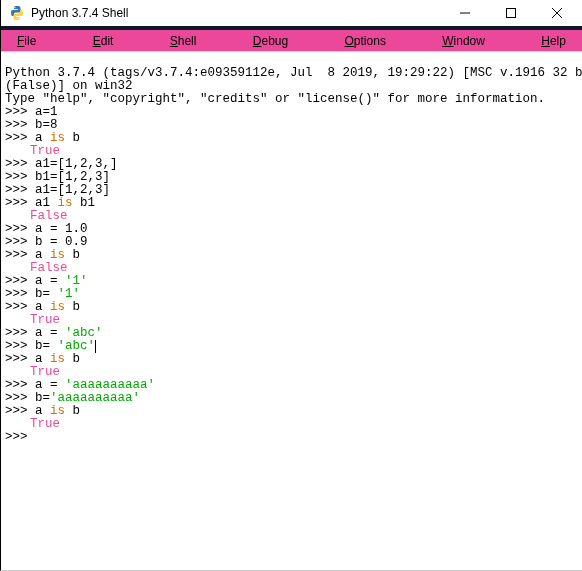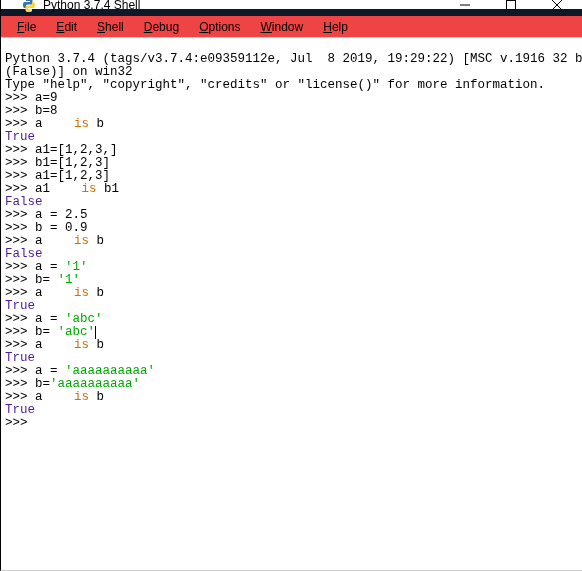--- a/index.html
+++ b/index.html
@@ -7,26 +7,26 @@
       font-family: "Segoe UI", Tahoma, sans-serif;
       font-size: 12px;
       background: #fff;
       width: 582px;
       height: 571px;
       overflow: hidden;
       border-left: 1px solid #000;
       border-bottom: 1px solid #ccc;
     }
     .titlebar {
-      height: 16px;
+      height: 30px;
       background: #fff;
       display: flex;
       align-items: center;
-      padding: 0 2px 0 20px;
-      border-bottom: 7px solid #0f172a;
+      padding: 0 2px 0 8px;
+      border-bottom: 4px solid #0f172a;
     }
     .titlebar-icon {
       width: 16px; height: 16px;
       margin-right: 6px;
       display: inline-flex;
       align-items: center;
       justify-content: center;
     }
     .titlebar-title {
       flex: 1;
@@ -41,44 +41,45 @@
       height: 30px;
       display: flex;
       align-items: center;
       justify-content: center;
       color: #000;
       font-size: 10px;
       cursor: pointer;
     }
     .menubar {
       height: 22px;
-      background: #ef4444;
+      background: #ec4899;
       display: flex;
       align-items: center;
       padding: 0 6px;
       border-bottom: 1px solid #d0d0d0;
       font-size: 12px;
+      justify-content: space-between;
     }
     .menu-item {
       padding: 2px 10px;
       cursor: pointer;
     }
     .menu-item .ul { text-decoration: underline; }
     .shell-body {
       font-family: "Courier New", monospace;
       font-size: 12.5px;
       line-height: 13px;
       padding: 2px 4px;
       white-space: pre;
       color: #000;
       position: relative;
     }
-    .kw { color: #d26f00; margin-left: 24px; } 
+    .kw { color: #d26f00; } 
     .str { color: #00aa00; } 
-    .out { color: #4c1d95; } 
+    .out { color: #ec4899; margin-left: 25px; } 
     .cursor-line::after {
       content: "";
       display: inline-block;
       width: 1px;
       height: 13px;
       background: #000;
       vertical-align: text-bottom;
       margin-left: 0;
     }
   </style>
@@ -122,30 +123,30 @@
   <span class="menu-item"><span class="ul">D</span>ebug</span>
   <span class="menu-item"><span class="ul">O</span>ptions</span>
   <span class="menu-item"><span class="ul">W</span>indow</span>
   <span class="menu-item"><span class="ul">H</span>elp</span>
 </div>
 
 <div class="shell-body">
 <span>Python 3.7.4 (tags/v3.7.4:e09359112e, Jul  8 2019, 19:29:22) [MSC v.1916 32 bit</span>
 <span>(False)] on win32</span>
 <span>Type "help", "copyright", "credits" or "license()" for more information.</span>
-<span>&gt;&gt;&gt; </span><span>a=9</span>
+<span>&gt;&gt;&gt; </span><span>a=1</span>
 <span>&gt;&gt;&gt; </span><span>b=8</span>
 <span>&gt;&gt;&gt; </span><span>a </span><span class="kw">is</span><span> b</span>
 <span class="out">True</span>
 <span>&gt;&gt;&gt; </span><span>a1=[1,2,3,]</span>
 <span>&gt;&gt;&gt; </span><span>b1=[1,2,3]</span>
 <span>&gt;&gt;&gt; </span><span>a1=[1,2,3]</span>
 <span>&gt;&gt;&gt; </span><span>a1 </span><span class="kw">is</span><span> b1</span>
 <span class="out">False</span>
-<span>&gt;&gt;&gt; </span><span>a = 2.5</span>
+<span>&gt;&gt;&gt; </span><span>a = 1.0</span>
 <span>&gt;&gt;&gt; </span><span>b = 0.9</span>
 <span>&gt;&gt;&gt; </span><span>a </span><span class="kw">is</span><span> b</span>
 <span class="out">False</span>
 <span>&gt;&gt;&gt; </span><span>a = </span><span class="str">'1'</span>
 <span>&gt;&gt;&gt; </span><span>b= </span><span class="str">'1'</span>
 <span>&gt;&gt;&gt; </span><span>a </span><span class="kw">is</span><span> b</span>
 <span class="out">True</span>
 <span>&gt;&gt;&gt; </span><span>a = </span><span class="str">'abc'</span>
 <span>&gt;&gt;&gt; </span><span>b= </span><span class="str cursor-line">'abc'</span>
 <span>&gt;&gt;&gt; </span><span>a </span><span class="kw">is</span><span> b</span>

